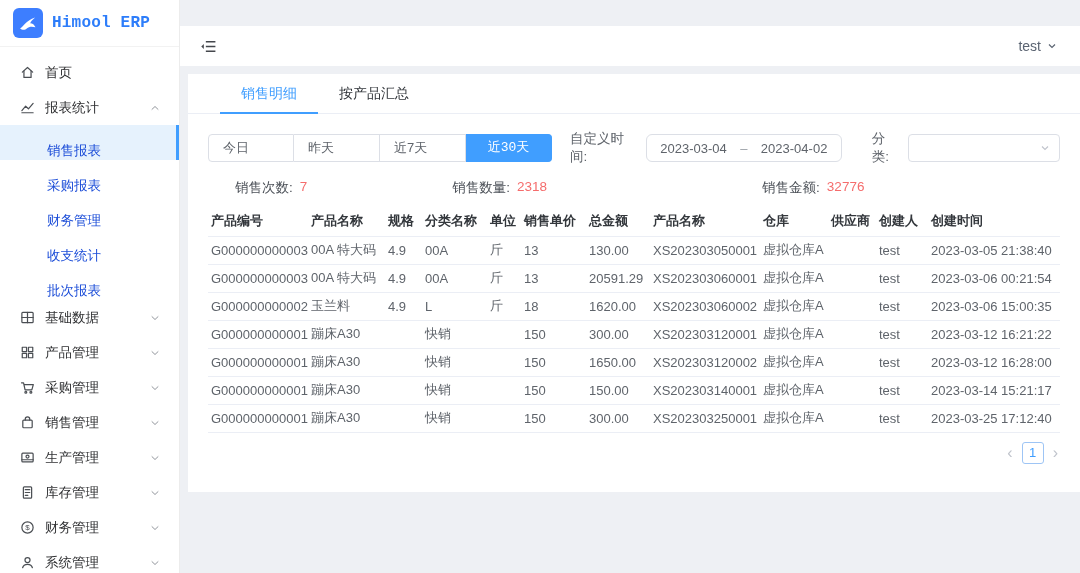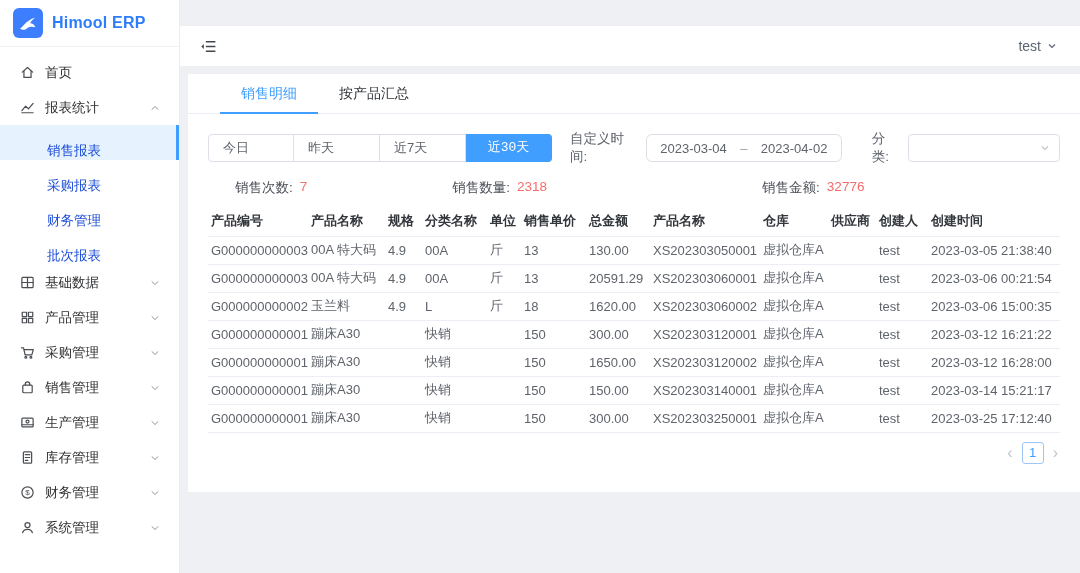--- a/index.html
+++ b/index.html
@@ -3,21 +3,21 @@
 <meta charset="utf-8">
 <style>
   * { margin:0; padding:0; box-sizing:border-box; }
   html,body { width:1080px; height:573px; overflow:hidden;
     font-family:"Liberation Sans","DejaVu Sans",sans-serif; background:#eef0f4; }
   .app { display:flex; width:1080px; height:573px; }
 
   
   .sidebar { width:180px; background:#fff; border-right:1px solid #ececec; flex-shrink:0; }
   .logo-row { height:47px; display:flex; align-items:center; padding-left:13px; gap:9px;
-    border-bottom:1px solid #f2f2f2; }
+    border-bottom:1px solid #f2f2f2;font-family:Liberation Mono, monospace; }
   .logo-badge { width:30px; height:30px; border-radius:6px; background:#3d7eff;
     display:flex; align-items:center; justify-content:center; }
   .brand-name { color:#2d7dfa; font-weight:bold; font-size:16px; letter-spacing:.2px; }
   .menu { padding-top:8px; }
   .menu-item { height:35px; display:flex; align-items:center; padding:0 18px 0 20px;
     font-size:13.5px; color:#303133; cursor:pointer; }
   .mi-icon { width:15px; height:15px; margin-right:10px; color:#4a4e53; display:inline-flex; flex-shrink:0; }
   .mi-caret { margin-left:auto; color:#8f9399; display:inline-flex; }
   .submenu-item { height:35px; display:flex; align-items:flex-end; padding-left:47px;
     font-size:13.5px; color:#1d4ed8; cursor:pointer; }
@@ -118,20 +118,23 @@
           </span>
         </div>
         <div class="submenu-item active">
           <span>销售报表</span>
         </div>
         <div class="submenu-item">
           <span>采购报表</span>
         </div>
         <div class="submenu-item">
           <span>财务管理</span>
+        </div>
+        <div class="submenu-item">
+          <span>收支统计</span>
         </div>
         <div class="submenu-item">
           <span>批次报表</span>
         </div>
         <div class="menu-item">
           <span class="mi-icon">
             <svg width="15" height="15" viewBox="0 0 16 16" fill="none" stroke="currentColor" stroke-width="1.3" stroke-linecap="round" stroke-linejoin="round">
               <rect x="2" y="2.5" width="12" height="11" rx="1"></rect>
               <path d="M8 2.5 V13.5 M2 8 H14"></path>
             </svg>

